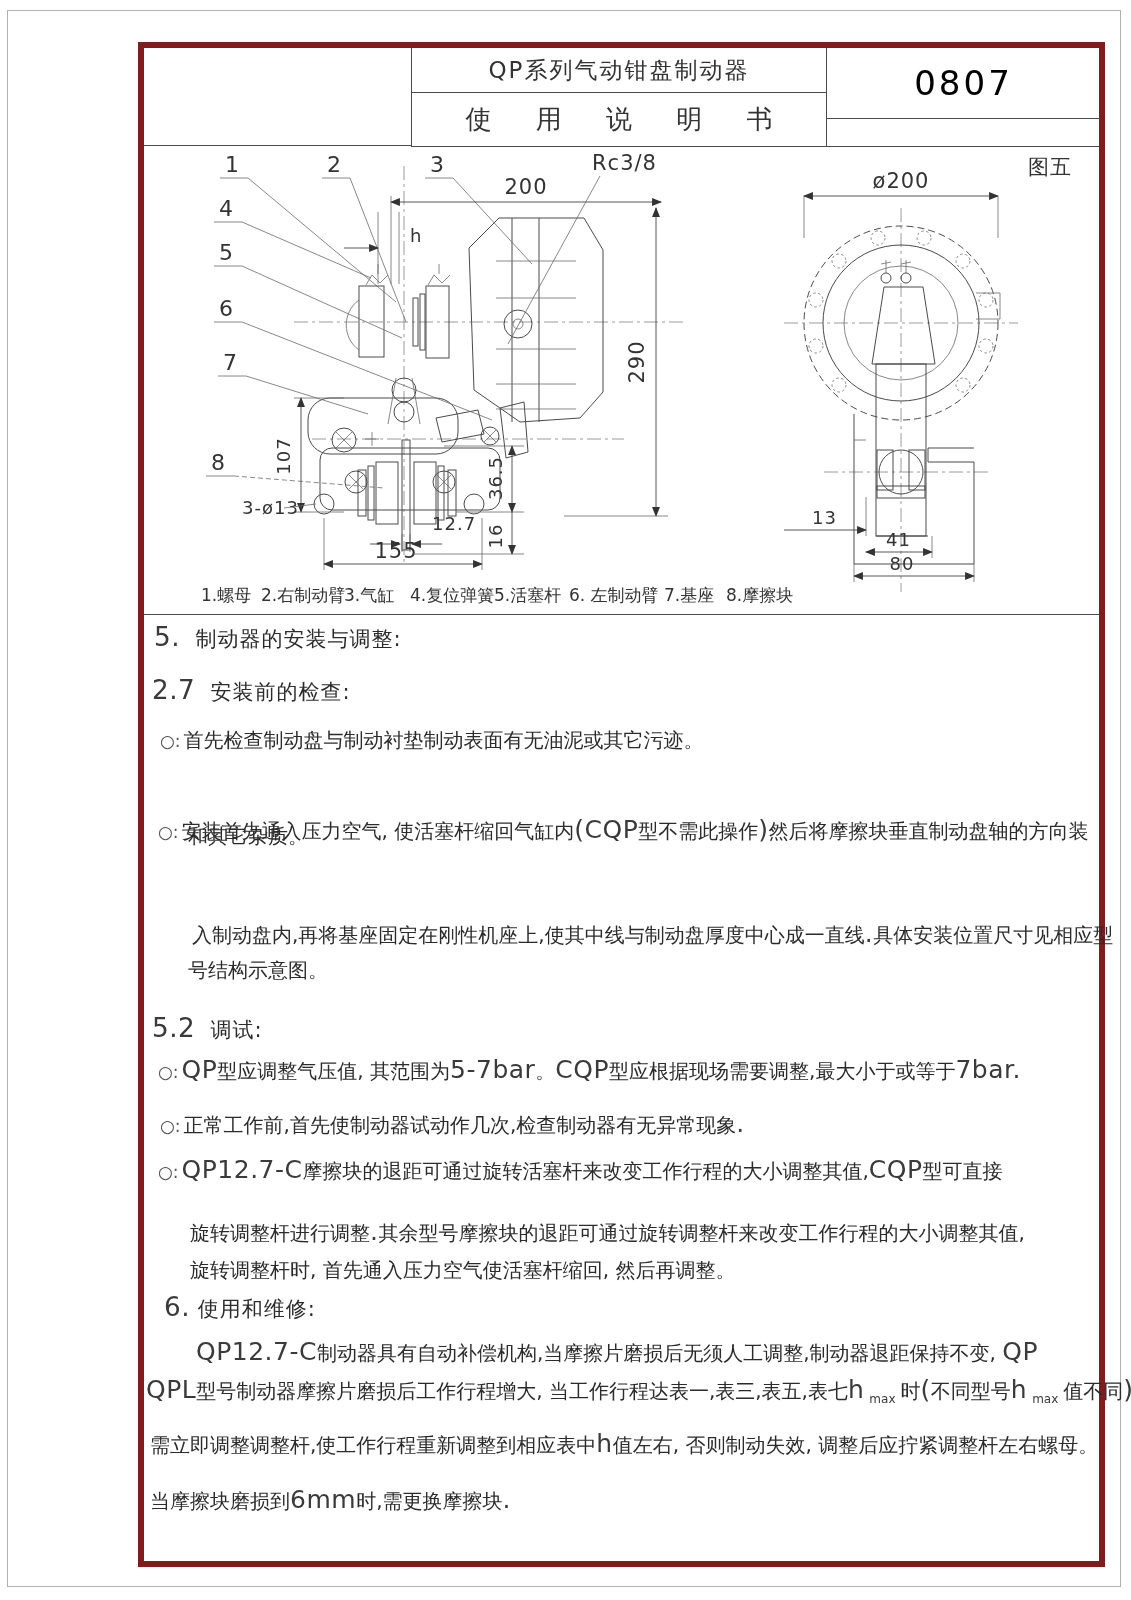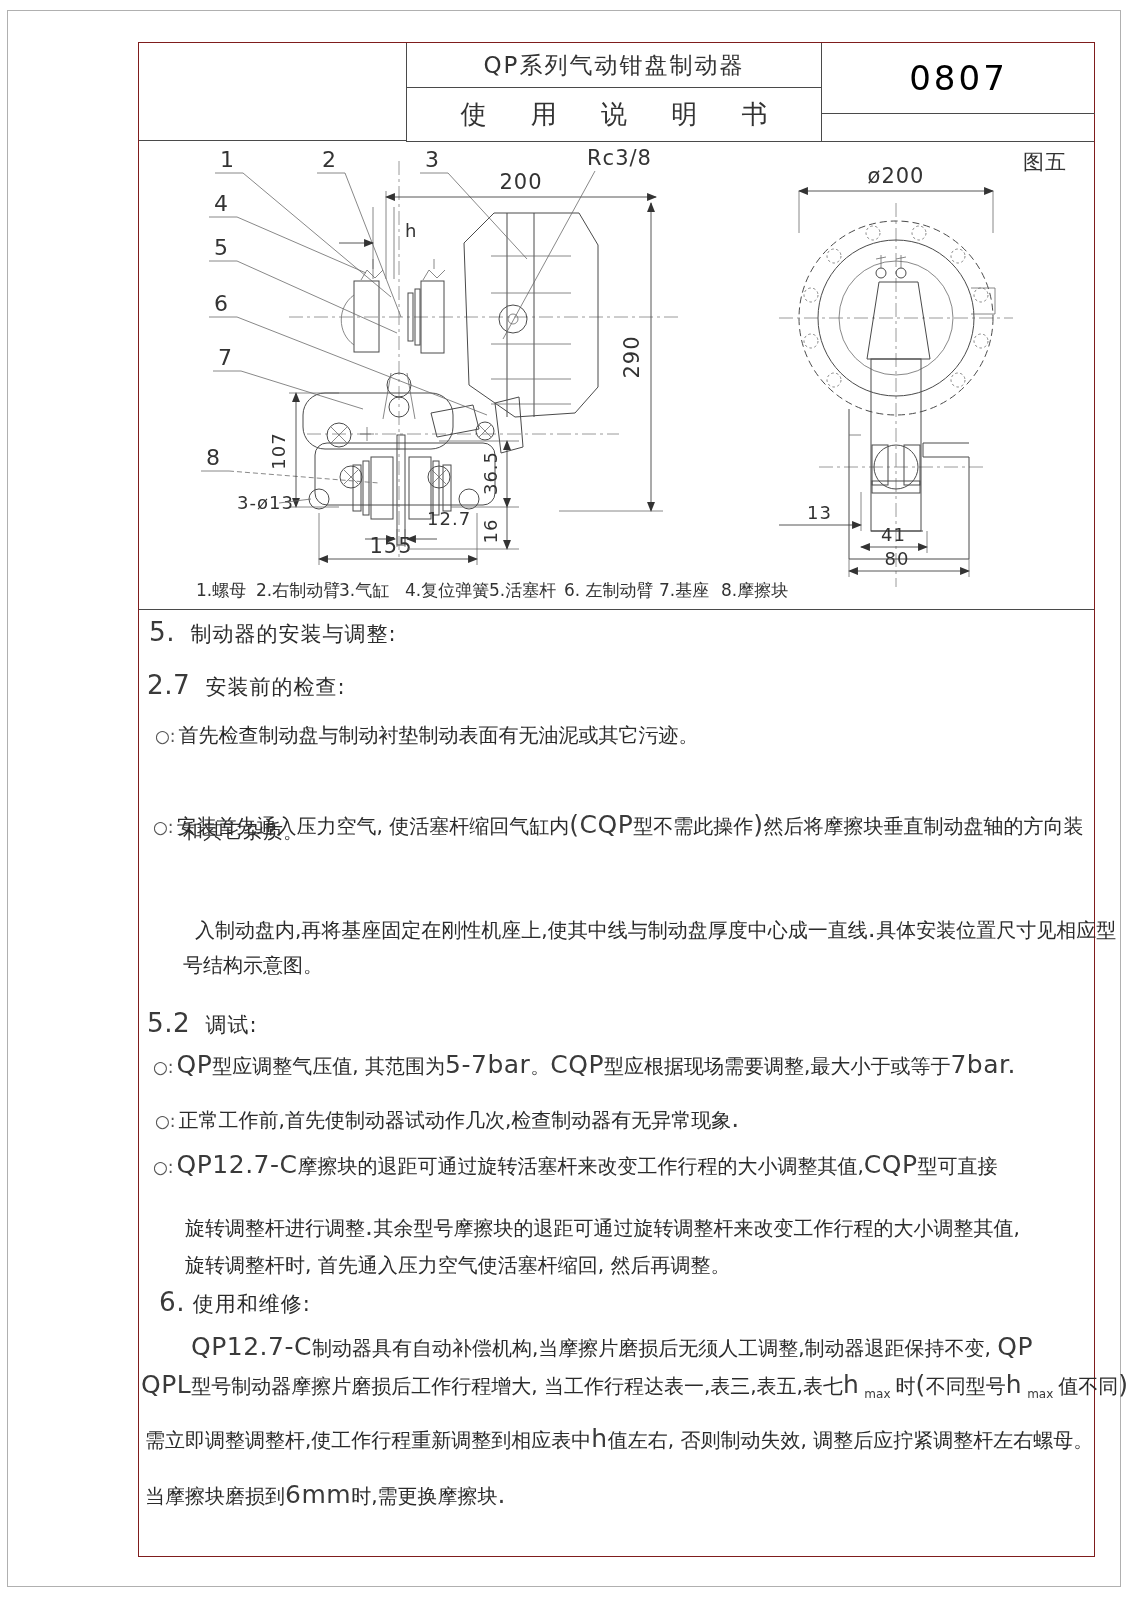--- a/index.html
+++ b/index.html
@@ -1,19 +1,19 @@
 <!DOCTYPE html>
 <html><head>
 <meta charset="utf-8">
 <style>
   html,body{margin:0;padding:0;background:#e8e8e8}
   .page{position:relative;width:1131px;height:1600px;background:#fff;
         font-family:"DejavU Sans","DejaVu Sans",sans-serif;color:#2a2a2a;overflow:hidden}
   .outer{position:absolute;left:7px;top:10px;width:1112px;height:1575px;border:1px solid #b0b0b0;background:#fff}
-  .frame{position:absolute;left:138px;top:42px;width:955px;height:1513px;border:1px solid #7f1d1d}
+  .frame{position:absolute;left:138px;top:42px;width:955px;height:1513px;border:6px solid #7f1d1d}
 
   
   .ht{position:absolute;left:267px;top:0;width:687px;height:98px;border-left:1px solid #4a4a4a;border-bottom:1px solid #4a4a4a}
   .ht-title-top{position:absolute;left:0;top:0;width:414px;height:44px;border-bottom:1px solid #4a4a4a;
      display:flex;align-items:center;justify-content:center;font-size:23px;letter-spacing:2px;color:#333}
   .ht-title-bot{position:absolute;left:0;top:45px;width:414px;height:53px;
      display:flex;align-items:center;justify-content:center;font-size:26px;letter-spacing:18px;color:#333;text-indent:18px}
   .ht-right{position:absolute;left:414px;top:0;width:273px;height:98px;border-left:1px solid #4a4a4a}
   .ht-num{position:absolute;left:0;top:0;width:273px;height:70px;border-bottom:1px solid #4a4a4a;
      display:flex;align-items:center;justify-content:center;font-size:34px;letter-spacing:3px;color:#000000}
@@ -289,21 +289,21 @@
     </div>
 
     <div class="sep"></div>
 
     <div class="line heading mix" style="left:10px;top:573px"><span class="lat">5.</span>  制动器的安装与调整:</div>
     <div class="line heading mix" style="left:8px;top:626px"><span class="lat">2.7</span>  安装前的检查:</div>
 
     <div class="line" style="left:16px;top:680px"><span class="bm">○:</span><span class="mix">首先检查制动盘与制动衬垫制动表面有无油泥或其它污迹。</span></div>
     <div class="line" style="left:44px;top:776px"><span class="mix">和其它杂质。</span></div>
     <div class="line" style="left:14px;top:766px"><span class="bm">○:</span><span class="mix">安装首先通入压力空气, 使活塞杆缩回气缸内<span class="lat">(CQP</span>型不需此操作<span class="lat">)</span>然后将摩擦块垂直制动盘轴的方向装</span></div>
-    <div class="line" style="left:56px;top:870px"><span class="mix">入制动盘内,再将基座固定在刚性机座上,使其中线与制动盘厚度中心成一直线<span class="lat">.</span>具体安装位置尺寸见相应型</span></div>
+    <div class="line" style="left:48px;top:870px"><span class="mix">入制动盘内,再将基座固定在刚性机座上,使其中线与制动盘厚度中心成一直线<span class="lat">.</span>具体安装位置尺寸见相应型</span></div>
     <div class="line" style="left:44px;top:910px"><span class="mix">号结构示意图。</span></div>
 
     <div class="line heading mix" style="left:8px;top:964px"><span class="lat">5.2</span>  调试:</div>
     <div class="line" style="left:14px;top:1006px"><span class="bm">○:</span><span class="mix"><span class="lat">QP</span>型应调整气压值, 其范围为<span class="lat">5-7bar</span>。<span class="lat">CQP</span>型应根据现场需要调整,最大小于或等于<span class="lat">7bar.</span></span></div>
     <div class="line" style="left:16px;top:1060px"><span class="bm">○:</span><span class="mix">正常工作前,首先使制动器试动作几次,检查制动器有无异常现象<span class="lat">.</span></span></div>
     <div class="line" style="left:14px;top:1106px"><span class="bm">○:</span><span class="mix"><span class="lat">QP12.7-C</span>摩擦块的退距可通过旋转活塞杆来改变工作行程的大小调整其值,<span class="lat">CQP</span>型可直接</span></div>
     <div class="line" style="left:46px;top:1168px"><span class="mix">旋转调整杆进行调整<span class="lat">.</span>其余型号摩擦块的退距可通过旋转调整杆来改变工作行程的大小调整其值,</span></div>
     <div class="line" style="left:46px;top:1210px"><span class="mix">旋转调整杆时, 首先通入压力空气使活塞杆缩回, 然后再调整。</span></div>
 
     <div class="line heading mix" style="left:20px;top:1243px"><span class="lat">6.</span> 使用和维修:</div>

